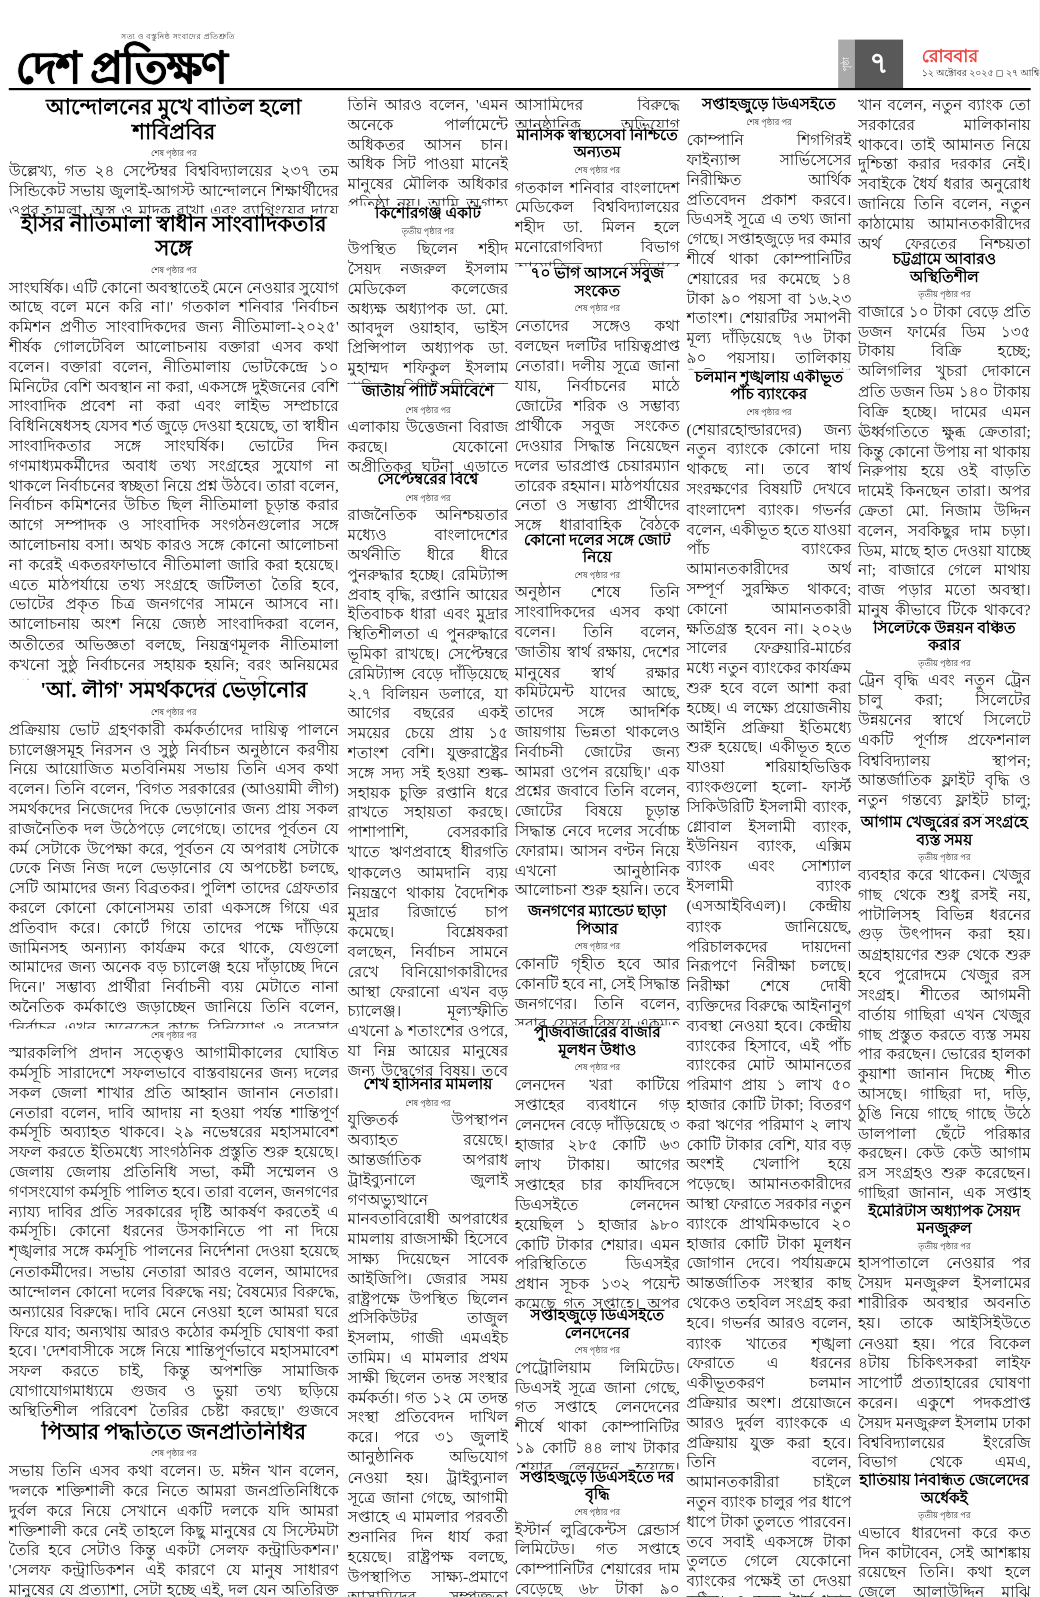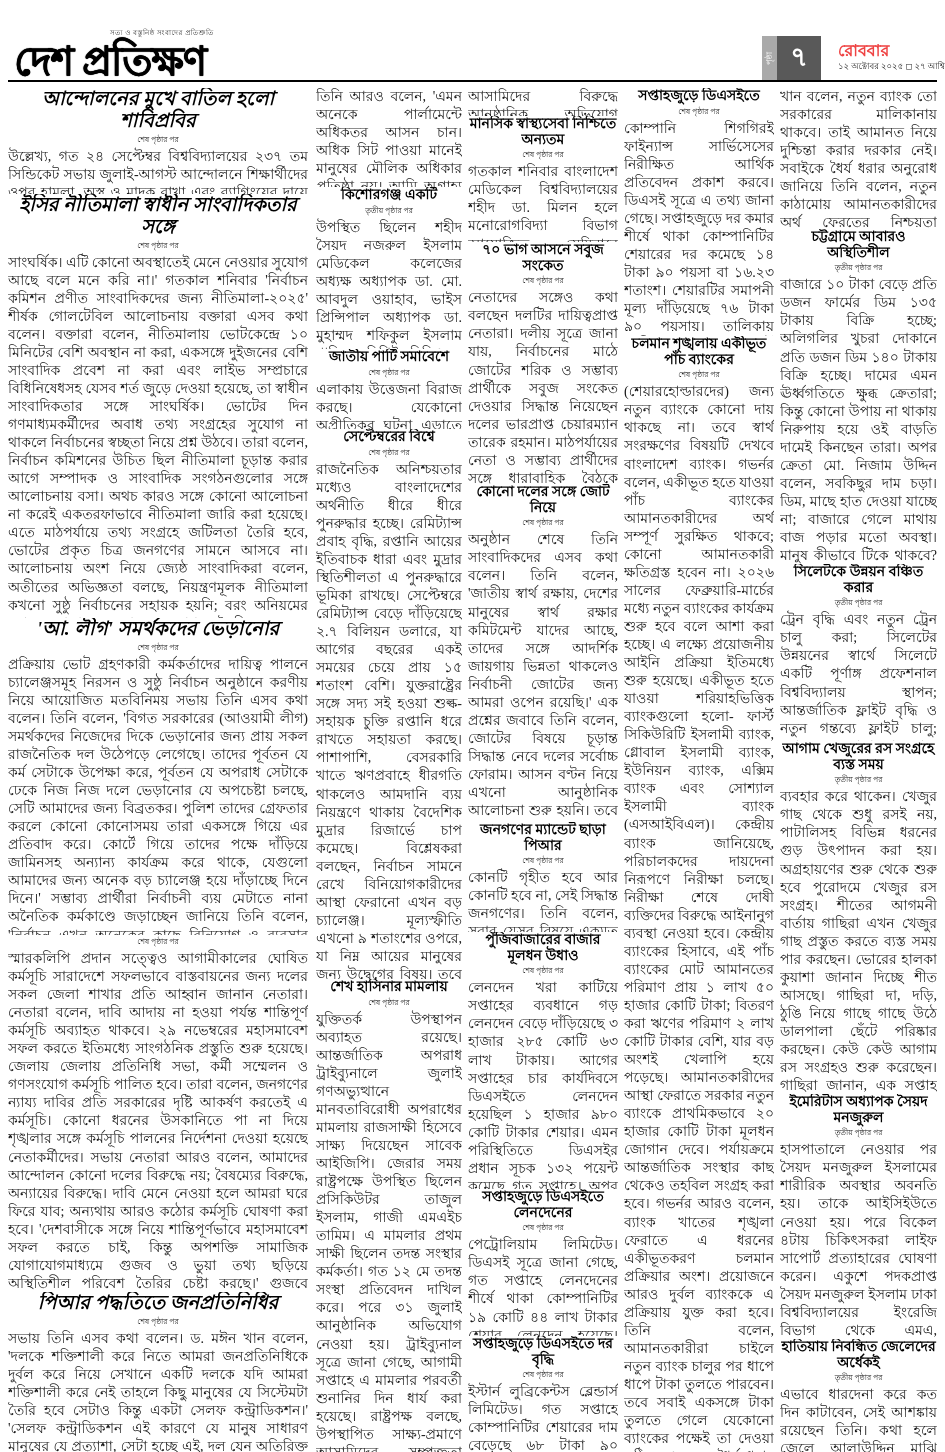--- a/index.html
+++ b/index.html
@@ -20,21 +20,21 @@
   .header-rule{position:absolute;left:8px;top:80px;width:929px;height:2px;background:#000;}
   
   .col{position:absolute;top:88px;height:1364px;overflow:hidden;}
   #colL{left:8px;width:300px;}
   #col2{left:316px;width:146px;}
   #col3{left:468px;width:150px;}
   #col4{left:624px;width:150px;}
   #col5{left:780px;width:157px;}
   .article{overflow:hidden;}
   .hl{text-align:center;font-weight:800;color:#000;line-height:1.12;margin:0 0 1px 0;}
-  .hl-xl{font-size:19.5px;font-style:italic;}
+  .hl-xl{font-size:19.5px;}
   .hl-md{font-size:14px;}
   .byline{text-align:center;font-size:7.6px;color:#222;margin:0 0 2px 0;}
   .body{font-size:14px;line-height:1.29;text-align:justify;color:#1a1a1a;
         -webkit-hyphens:auto;hyphens:auto;word-break:break-word;}
 </style>
 </head>
 <body>
 
 <div class="page">
   <div class="masthead-tagline">সত্য ও বস্তুনিষ্ঠ সংবাদের প্রতিশ্রুতি</div>

